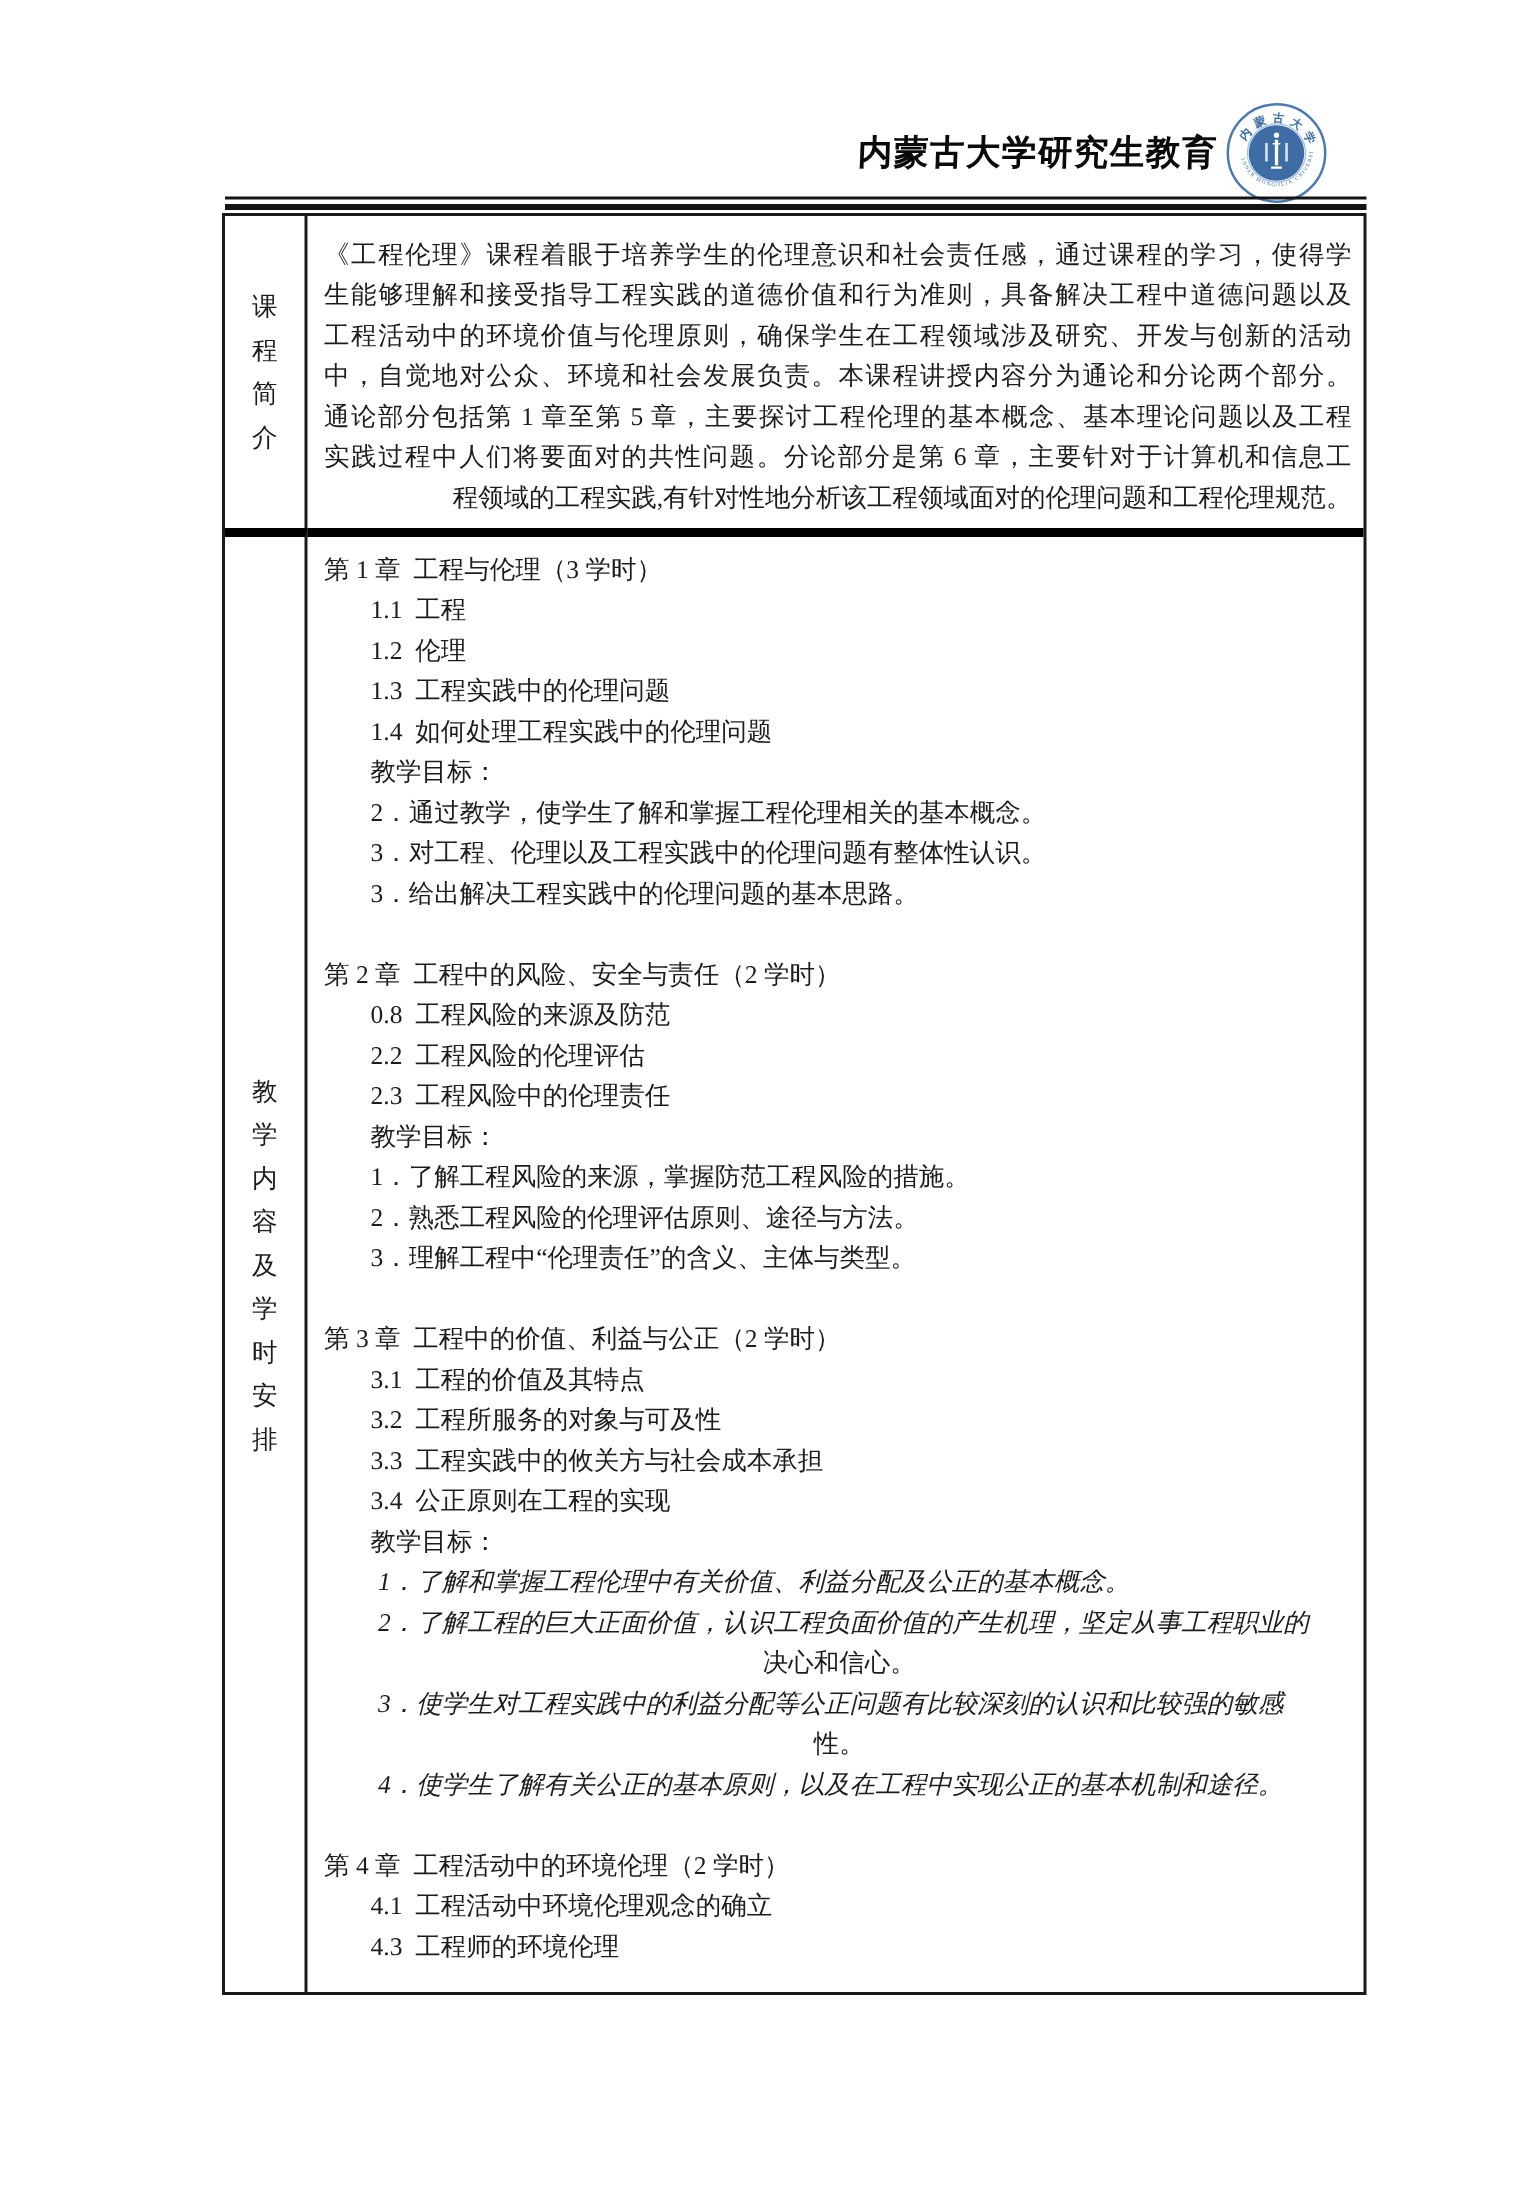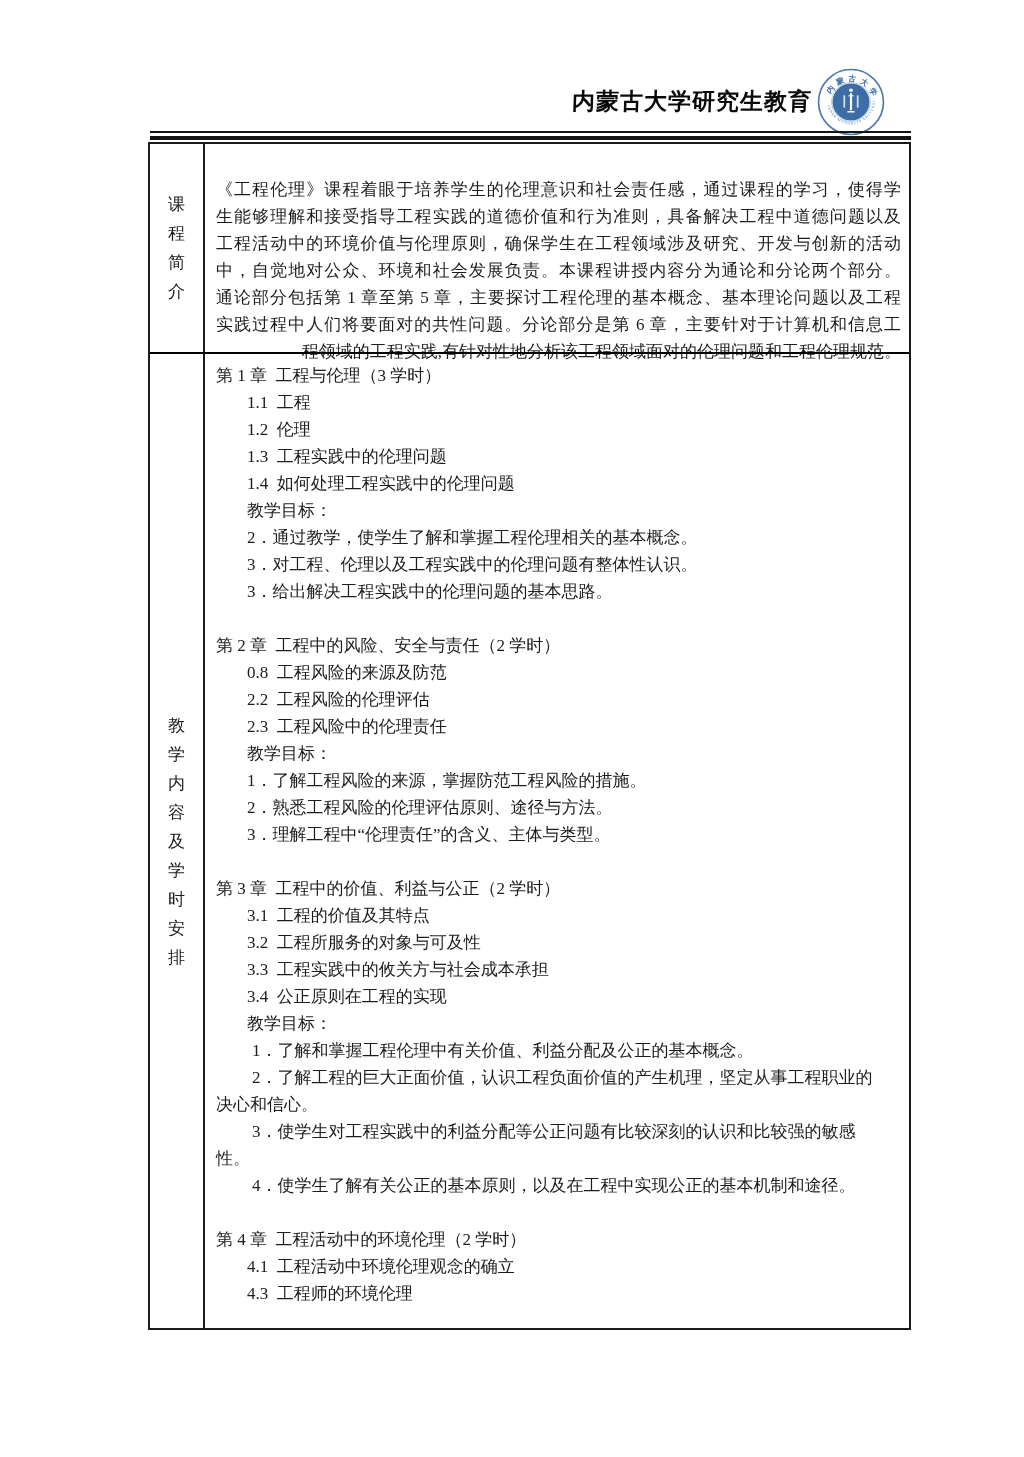--- a/index.html
+++ b/index.html
@@ -22,30 +22,30 @@
     position:absolute;left:148px;top:142px;width:763px;
     box-sizing:border-box;border:2px solid #1b1b1b;
     display:grid;grid-template-columns:55px 1fr;grid-template-rows:208px 976px;
     background:#ffffff;
   }
   .cell{box-sizing:border-box;min-width:0;}
   .label-cell{
     border-right:2px solid #1b1b1b;
     display:flex;align-items:center;justify-content:center;
   }
-  .row2{border-top:2px solid #000000;}
+  .row2{border-top:6px solid #000000;}
   .vlabel div{height:29px;line-height:29px;text-align:center;font-size:17px;color:#1c1c1c;}
-  .intro-cell{padding:12px 8px 4px 11px;margin-top:20px;}
+  .intro-cell{padding:12px 8px 4px 11px;}
   .outline-cell{padding:8px 6px 0 11px;}
   .ln{font-size:17px;line-height:27px;white-space:pre-wrap;color:#1c1c1c;}
   .ln.j{text-align:justify;text-align-last:justify;}
   .ln.jlast{text-align:right;}
   .ln.item{margin-left:31px;}
-  .ln.para{text-indent:36px;}
-  .ln.cont{margin-left:0;}
+  .ln.para{text-indent:36px;font-style:italic;}
+  .ln.cont{margin-left:0;text-align:center;}
   .ln.blank{height:27px;}
 </style>
 </head>
 <body>
 
 <div class="header-title">内蒙古大学研究生教育</div>
 
 <svg class="seal" viewBox="0 0 66 66">
   <defs>
     <path id="arcTop" d="M 11,35 A 22,22 0 0 1 55,35"></path>

